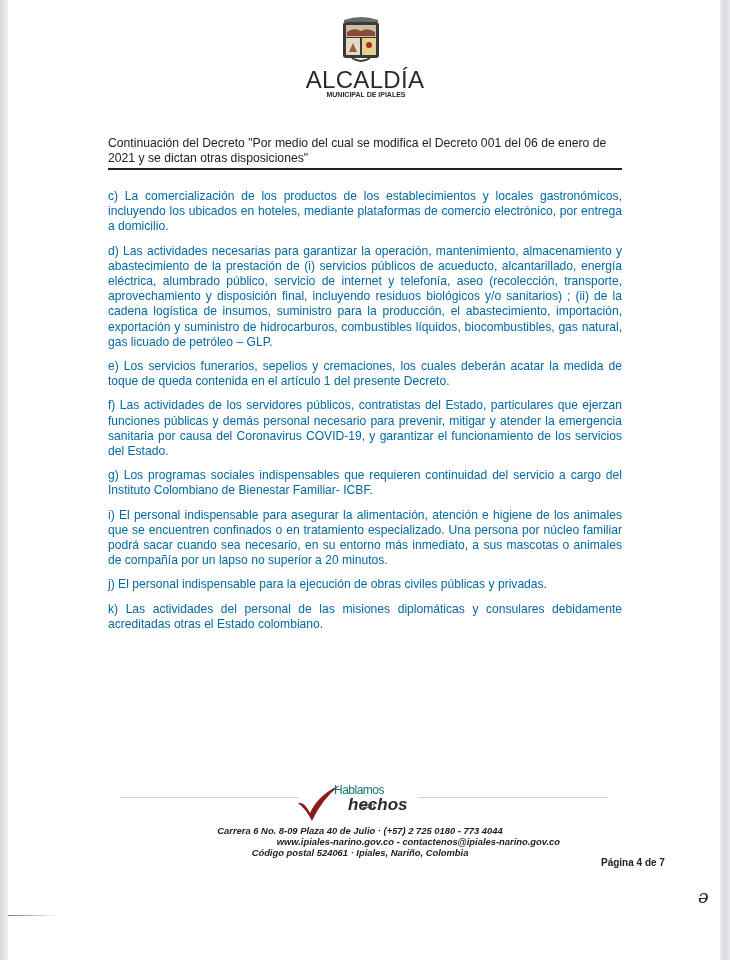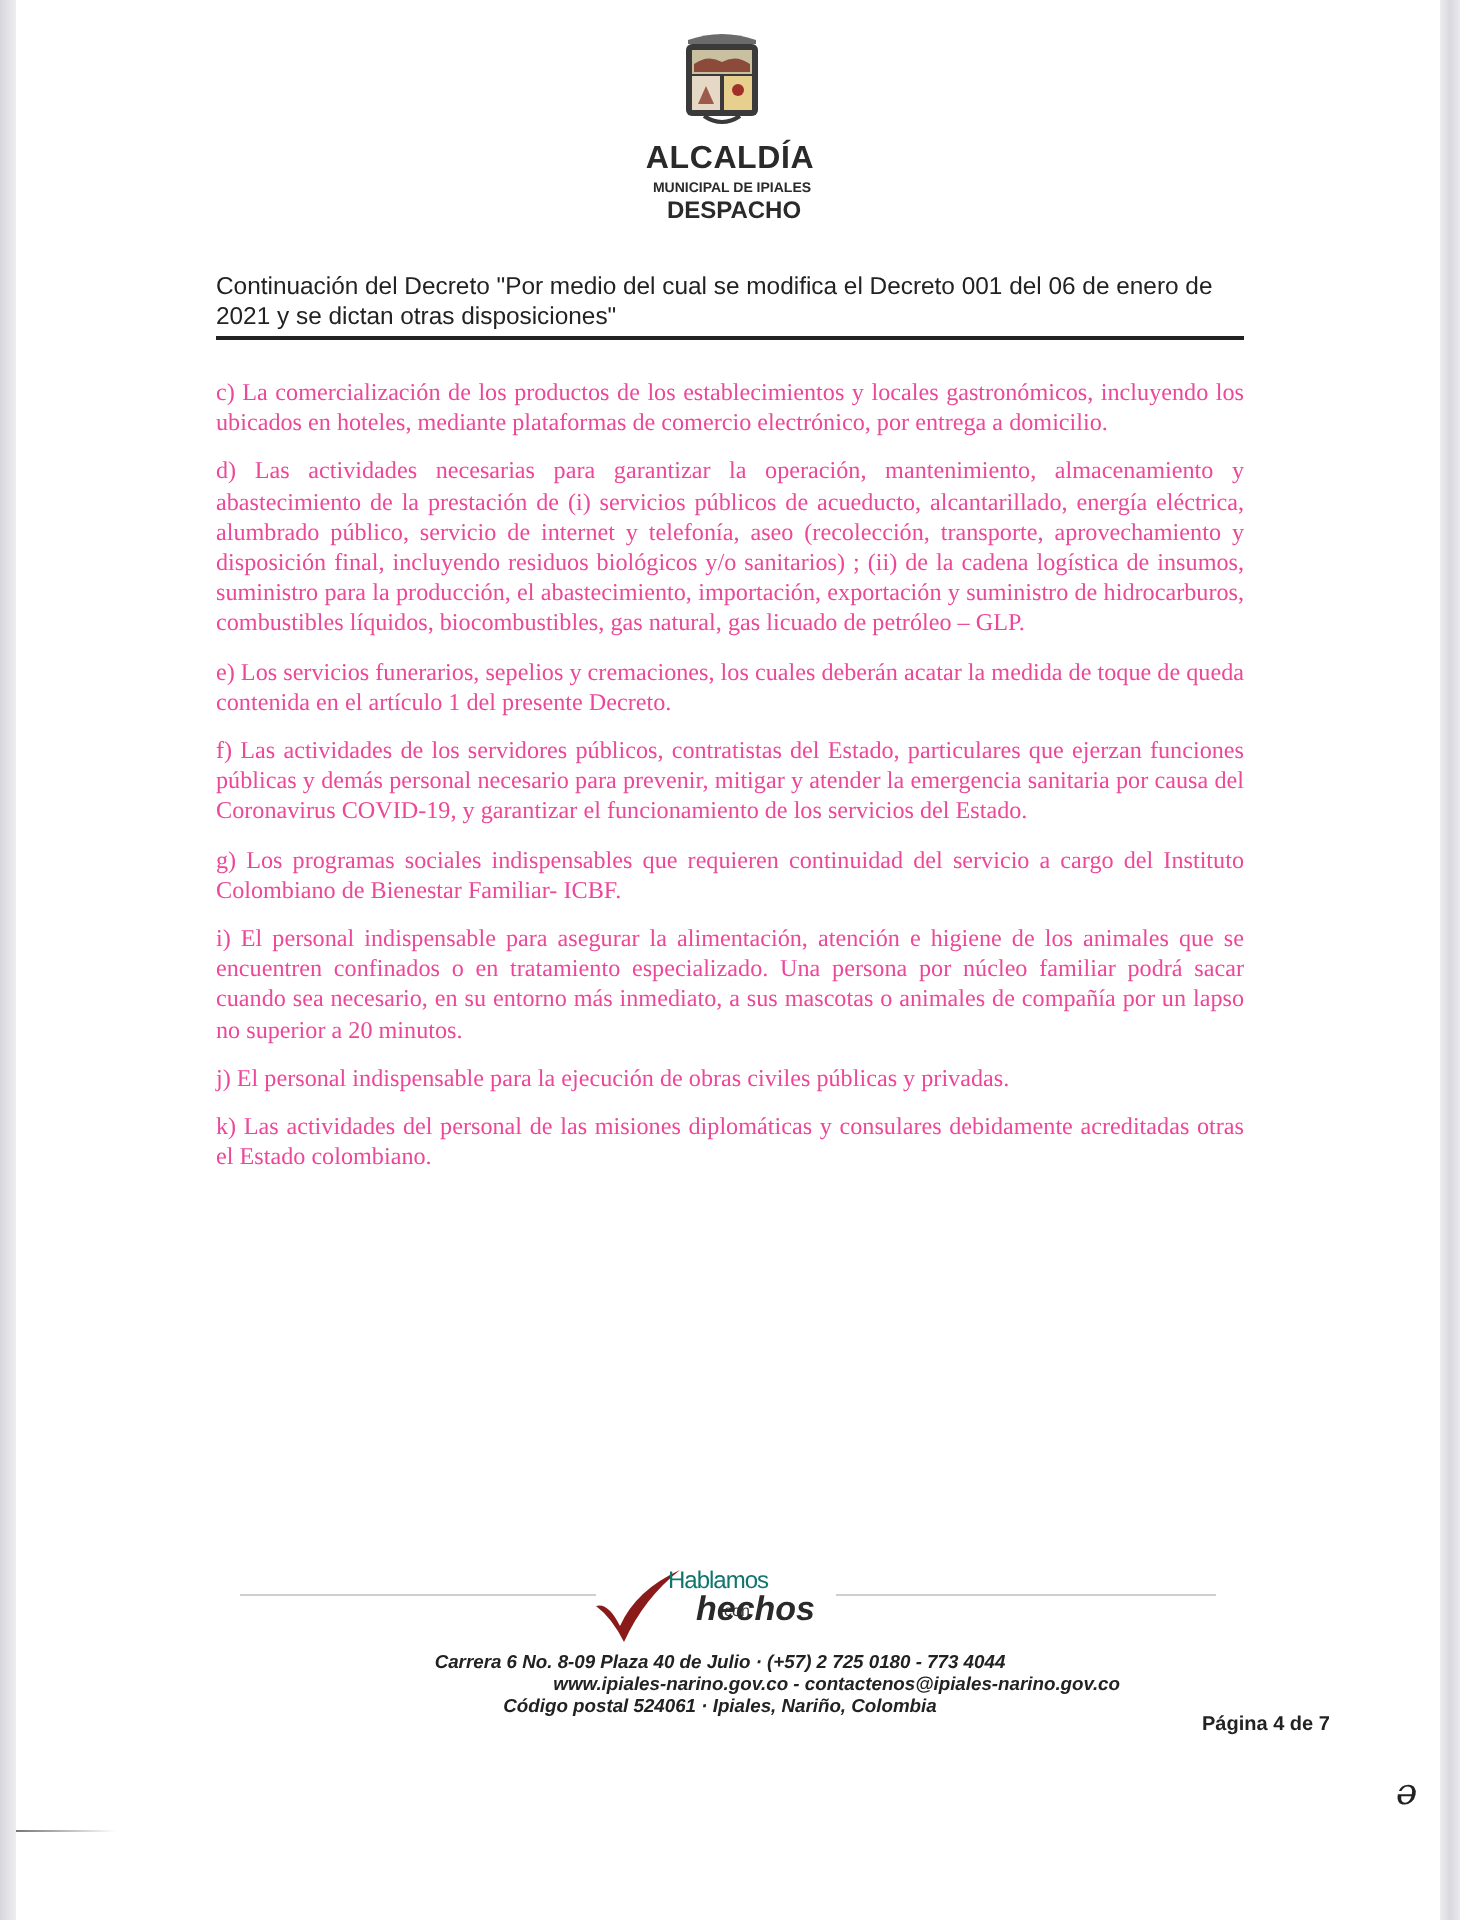--- a/index.html
+++ b/index.html
@@ -8,29 +8,29 @@
     background: #ffffff;
     font-family: "Liberation Sans", sans-serif;
     color: #1a1a1a;
   }
   .edge-left { position: absolute; left: 0; top: 0; width: 8px; height: 960px;
     background: linear-gradient(to right, #d6d6dc, #eeeef2); }
   .edge-right { position: absolute; right: 0; top: 0; width: 10px; height: 960px;
     background: linear-gradient(to right, #ececf0, #d9d9df, #e8e8ee); }
   .crest { position: absolute; left: 338px; top: 14px; width: 46px; height: 52px; }
   .brand { position: absolute; top: 70px; left: 0; width: 730px; text-align: center; }
-  .brand-title { font-weight: bold; font-size: 16px; color: #2a2a2a; letter-spacing: 0.3px; line-height: 20px; }
+  .brand-title { font-weight: normal; font-size: 24px; color: #2a2a2a; letter-spacing: 0.3px; line-height: 20px; }
   .brand-sub { font-weight: bold; font-size: 7px; color: #2a2a2a; line-height: 9px; margin-left: 2px; }
   .brand-dept { font-weight: bold; font-size: 12px; color: #2a2a2a; line-height: 13px; margin-left: 4px; }
   .ref { position: absolute; left: 108px; top: 136px; width: 514px;
     font-size: 12.2px; line-height: 15px; color: #222; padding-bottom: 2px;
     border-bottom: 2px solid #222; }
   .content { position: absolute; left: 108px; top: 189px; width: 514px; }
-  .para { font-size: 12.1px; line-height: 15.2px; text-align: justify; color: #ec4899;
-    margin: 0 0 9px 0; font-family: Liberation Serif, serif; }
+  .para { font-size: 12.1px; line-height: 15.2px; text-align: justify; color: #0369a1;
+    margin: 0 0 9px 0; }
   .footer-line { position: absolute; top: 797px; height: 1px; background: #cfcfcf; }
   .fl-left { left: 120px; width: 178px; }
   .fl-right { left: 418px; width: 190px; }
   .slogan { position: absolute; left: 296px; top: 783px; width: 130px; height: 40px; }
   .slogan-a { position: absolute; left: 38px; top: 0; font-size: 12px; color: #0f766e;
     font-family: "Liberation Sans", sans-serif; letter-spacing: -0.5px; }
   .slogan-b { position: absolute; left: 34px; top: 12px; font-size: 8px; color: #333; margin-left: 32px; }
   .slogan-c { position: absolute; left: 52px; top: 6px; font-size: 17px; font-weight: bold;
     font-style: italic; color: #2a2a2a; }
   .check { position: absolute; left: 0; top: 0; }
@@ -57,21 +57,20 @@
   <rect x="8" y="24" width="14" height="17" fill="#e5d9c6"></rect>
   <rect x="24" y="24" width="14" height="17" fill="#e7cf8e"></rect>
   <circle cx="31" cy="31" r="3" fill="#a0302a"></circle>
   <path d="M11 38 L15 29 L19 38 Z" fill="#9b5a4a"></path>
   <path d="M14 44 Q23 50 32 44" stroke="#3a3a3a" stroke-width="2" fill="none"></path>
 </svg>
 
 <div class="brand">
   <div class="brand-title">ALCALDÍA</div>
   <div class="brand-sub">MUNICIPAL DE IPIALES</div>
-  <div class="brand-dept">DESPACHO</div>
 </div>
 
 <div class="ref">Continuación del Decreto "Por medio del cual se modifica el Decreto 001 del 06 de enero de 2021 y se dictan otras disposiciones"</div>
 
 <div class="content">
   <p class="para">c) La comercialización de los productos de los establecimientos y locales gastronómicos, incluyendo los ubicados en hoteles, mediante plataformas de comercio electrónico, por entrega a domicilio.</p>
   <p class="para">d) Las actividades necesarias para garantizar la operación, mantenimiento, almacenamiento y abastecimiento de la prestación de (i) servicios públicos de acueducto, alcantarillado, energía eléctrica, alumbrado público, servicio de internet y telefonía, aseo (recolección, transporte, aprovechamiento y disposición final, incluyendo residuos biológicos y/o sanitarios) ; (ii) de la cadena logística de insumos, suministro para la producción, el abastecimiento, importación, exportación y suministro de hidrocarburos, combustibles líquidos, biocombustibles, gas natural, gas licuado de petróleo – GLP.</p>
   <p class="para">e) Los servicios funerarios, sepelios y cremaciones, los cuales deberán acatar la medida de toque de queda contenida en el artículo 1 del presente Decreto.</p>
   <p class="para">f) Las actividades de los servidores públicos, contratistas del Estado, particulares que ejerzan funciones públicas y demás personal necesario para prevenir, mitigar y atender la emergencia sanitaria por causa del Coronavirus COVID-19, y garantizar el funcionamiento de los servicios del Estado.</p>
   <p class="para">g) Los programas sociales indispensables que requieren continuidad del servicio a cargo del Instituto Colombiano de Bienestar Familiar- ICBF.</p>

